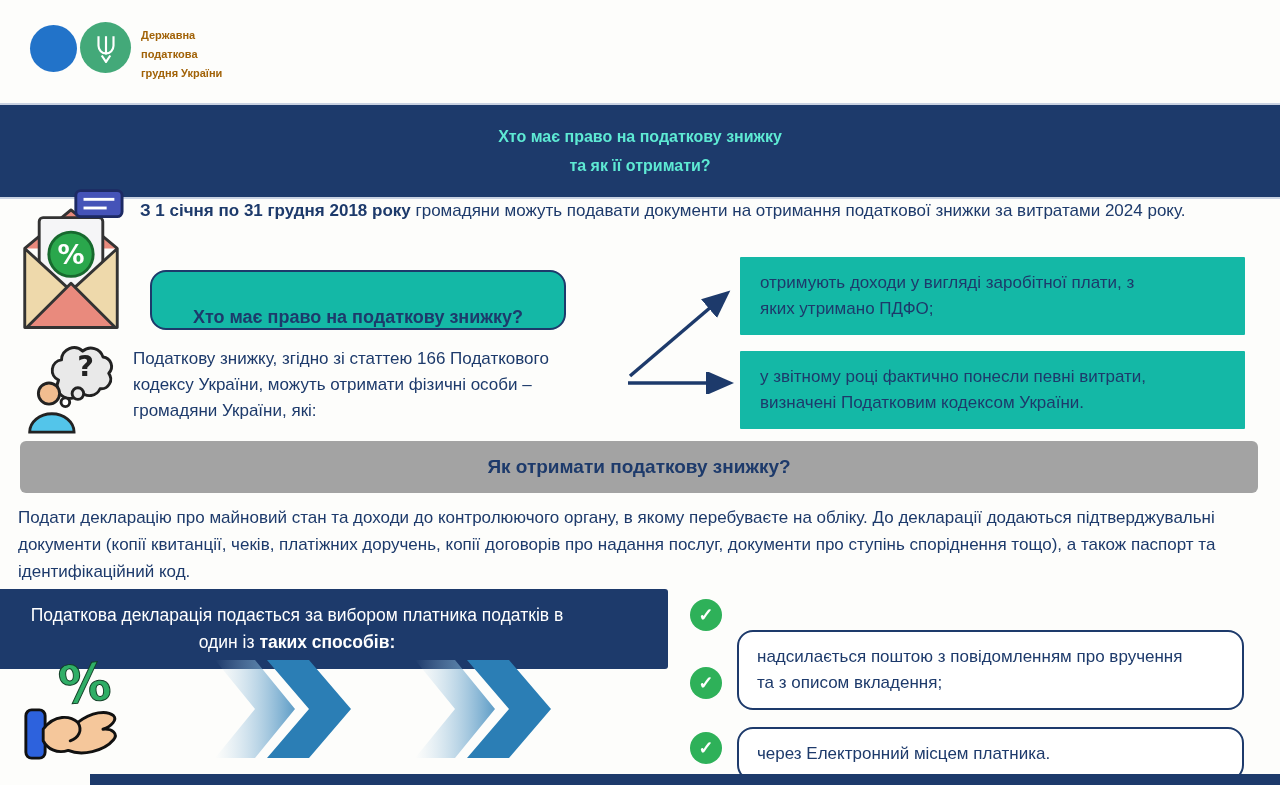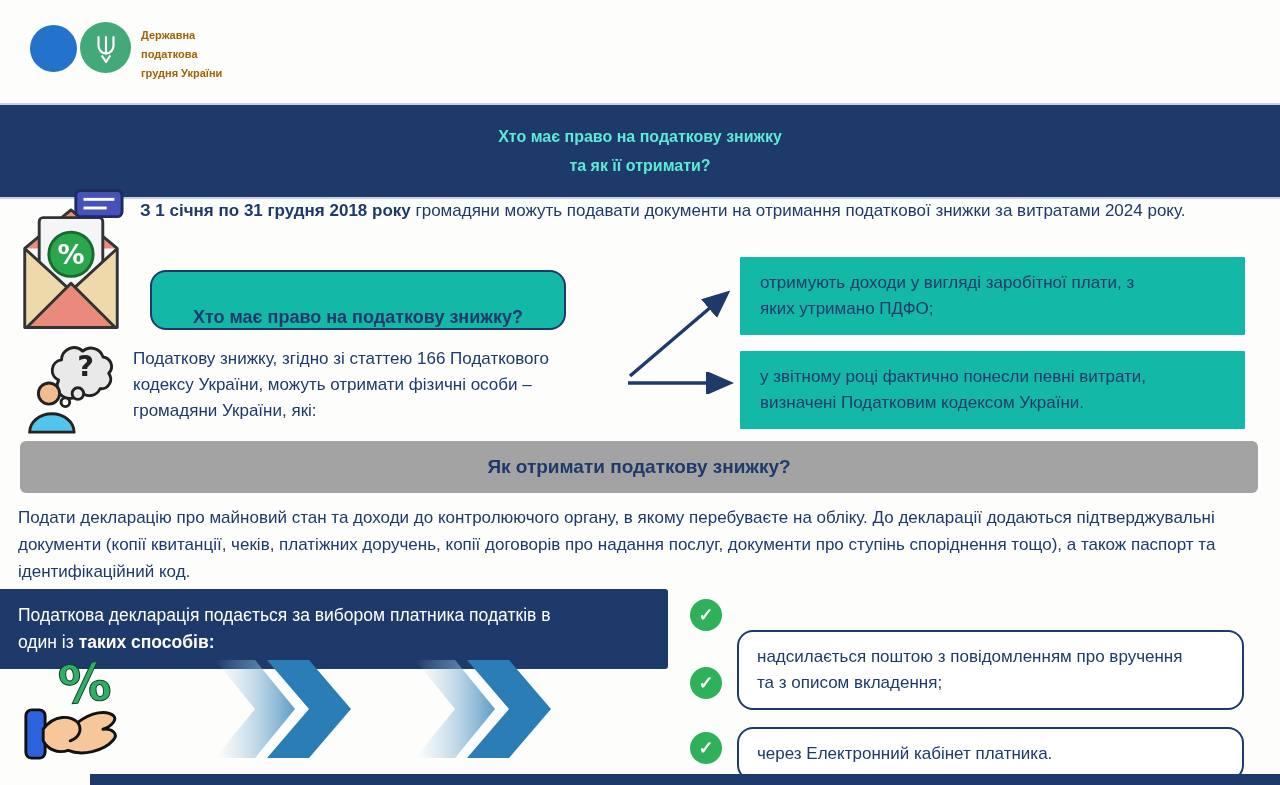--- a/index.html
+++ b/index.html
@@ -51,21 +51,21 @@
     left:20px; top:441px; width:1238px; height:52px;
     background:#a3a3a3; border-radius:6px;
     display:flex; align-items:center; justify-content:center;
     font-size:19px; font-weight:700;
   }
   .how-desc { left:18px; top:504px; width:1252px; line-height:27px; }
 
   .dark-box {
     left:0; top:589px; width:668px; background:#1d3a6b; border-radius:0 3px 3px 0;
     padding:13px 92px 13px 18px; color:#ffffff;
-    font-size:17.5px; line-height:27px;
+    font-size:17.5px; line-height:27px;text-align:center;
   }
   .dark-bold { font-weight:700; }
 
   .check-circle {
     width:32px; height:32px; border-radius:50%; background:#2eb159;
     display:flex; align-items:center; justify-content:center;
     color:#ffffff; font-size:18px; font-weight:700; left:690px;
   }
   .method-box {
     left:737px; width:507px;
@@ -207,17 +207,17 @@
       <polygon points="52,0 94,0 136,49 94,98 52,98 94,49" fill="#2b7eb5"></polygon>
     </svg>
   </div>
 
   <div class="abs check-circle c1">✓</div>
 
   <div class="abs check-circle c2">✓</div>
   <div class="abs method-box m2">надсилається поштою з повідомленням про вручення та з описом вкладення;</div>
 
   <div class="abs check-circle c3">✓</div>
-  <div class="abs method-box m3">через Електронний кабінет платника.</div>
+  <div class="abs method-box m3">через Електронний місцем платника.</div>
 
   <div class="abs footer-bar"></div>
 
 </div>
 
 </body></html>

